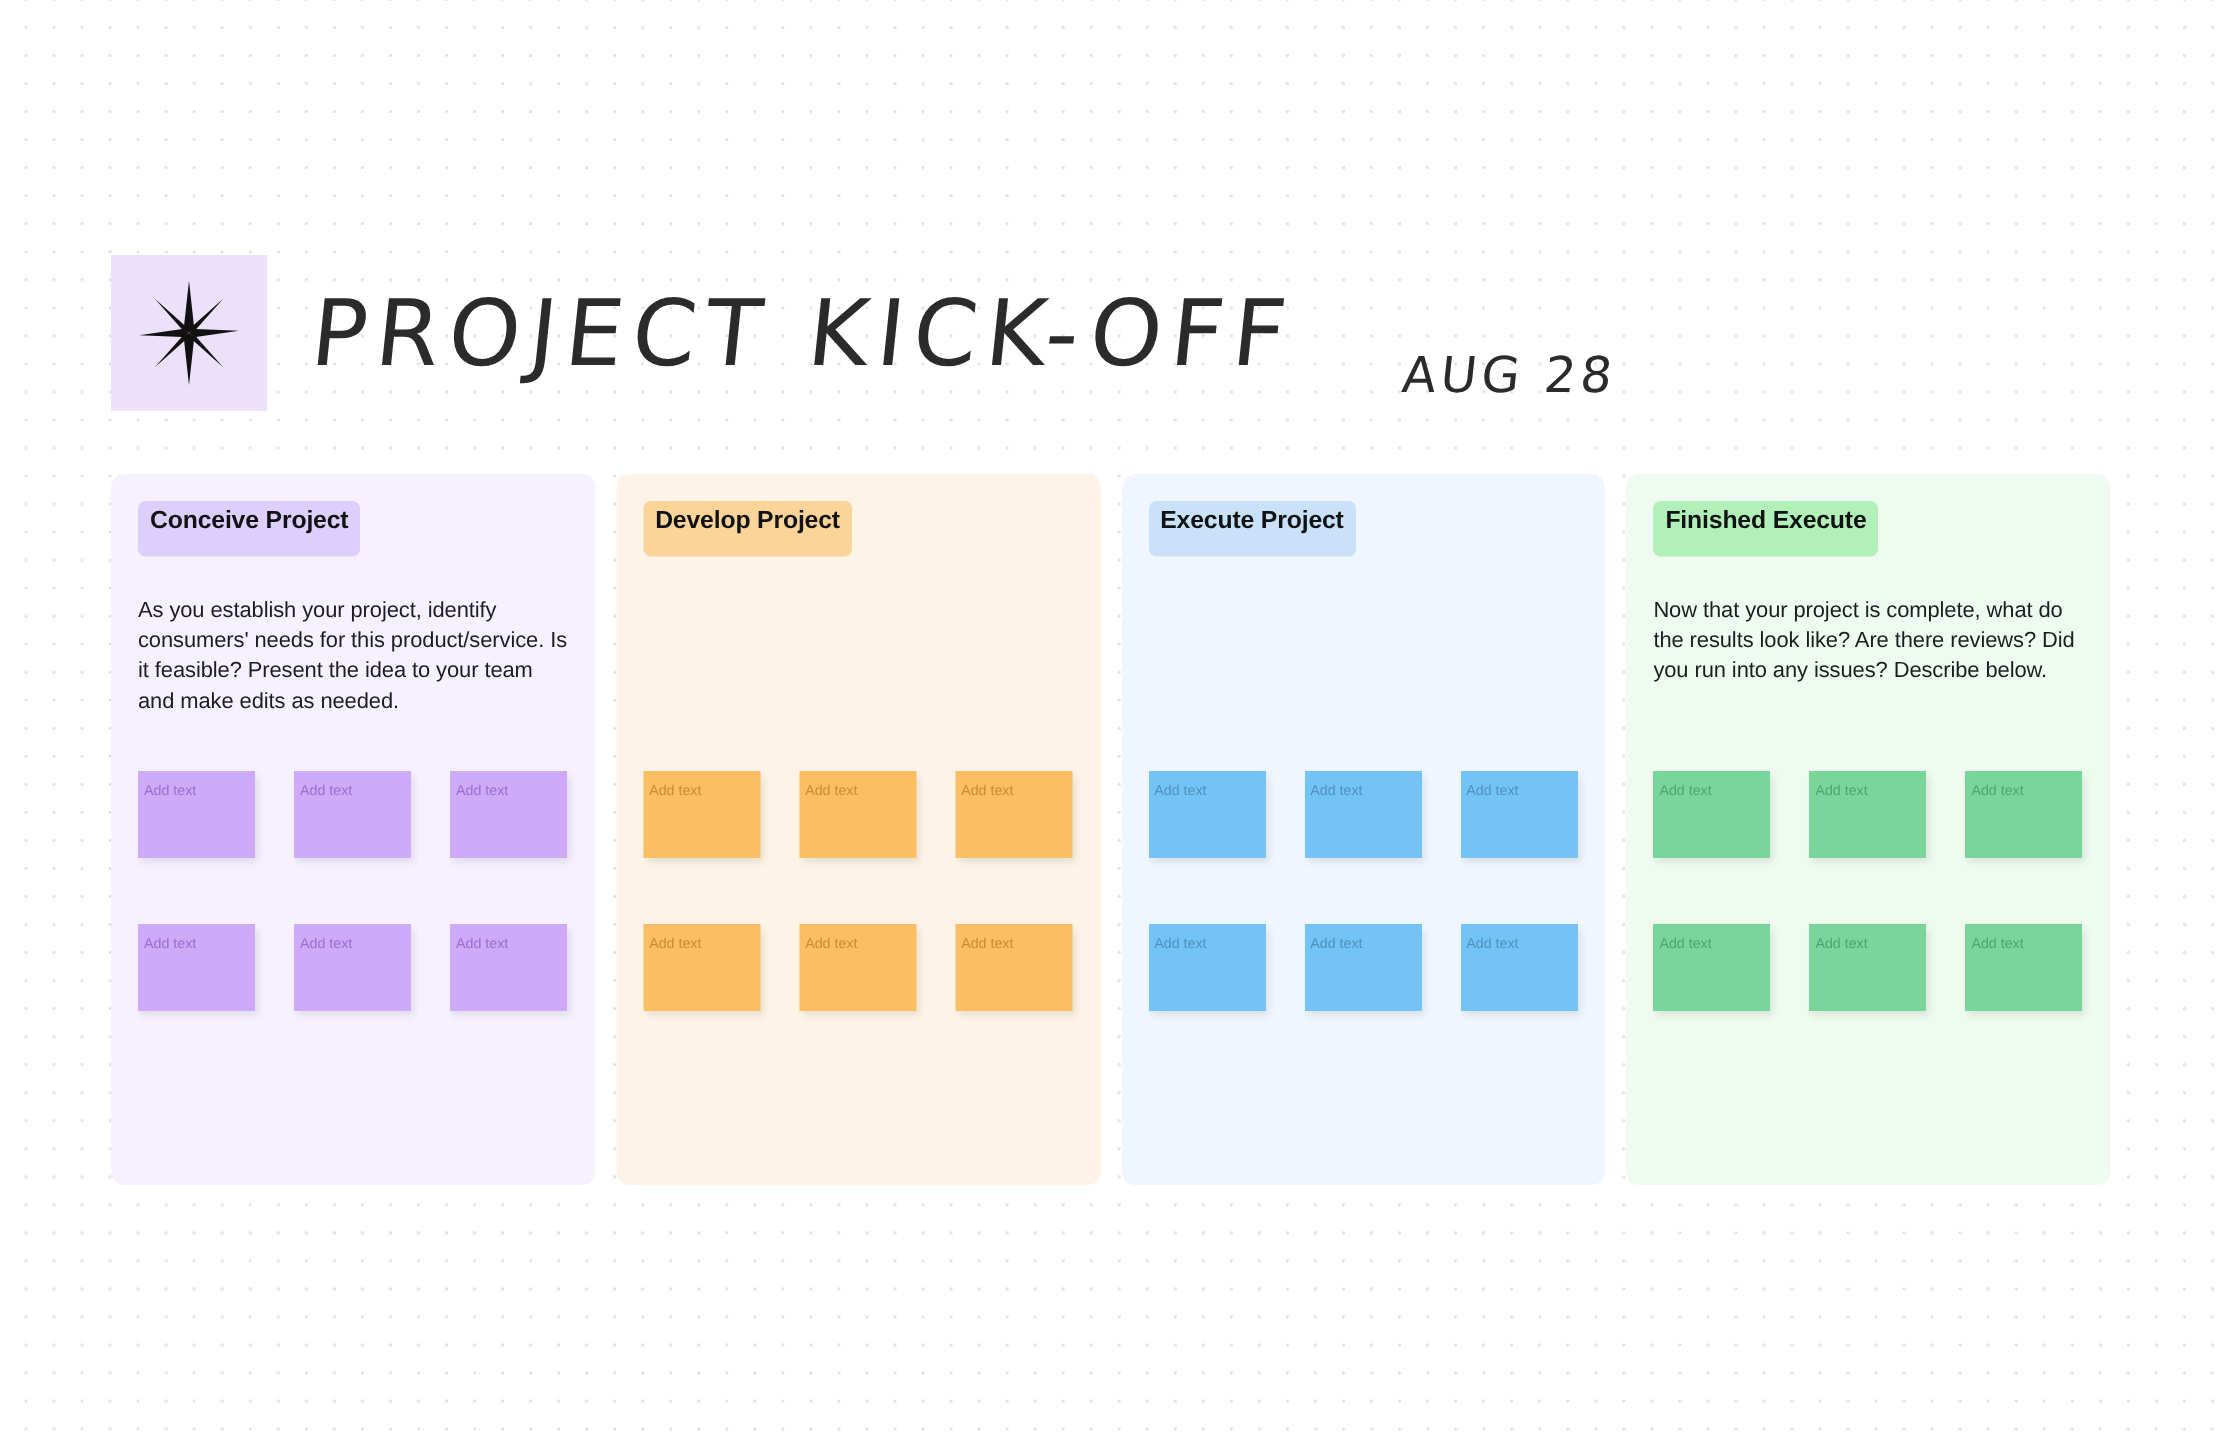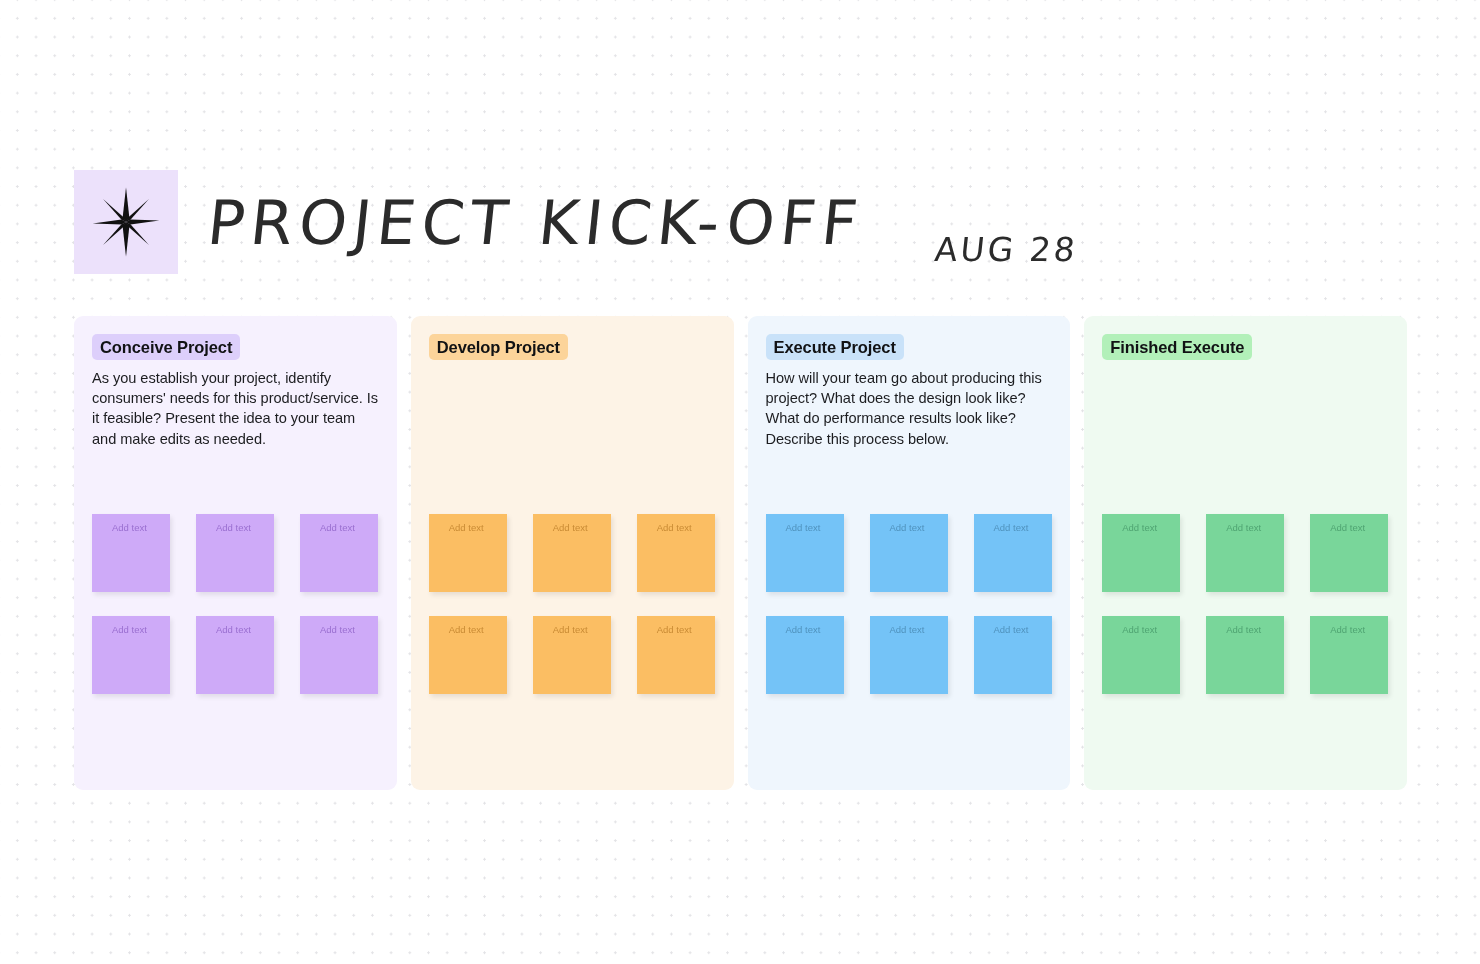--- a/index.html
+++ b/index.html
@@ -84,27 +84,27 @@
     padding: 18px 18px 0 18px;
     position: relative;
   }
 
   .col-head {
     display: inline-block;
     font-size: 16.5px;
     font-weight: 700;
     line-height: 1.25;
     color: #111214;
-    padding: 3px 8px 2px 8px;
+    padding: 3px 8px 13px 8px;
     border-radius: 5px;
     letter-spacing: -0.1px;
   }
 
   .col-desc {
-    margin-top: 8px;
+    margin-top: 26px;
     font-size: 14.6px;
     line-height: 20.4px;
     color: #1c1d20;
     letter-spacing: -0.05px;
     max-width: 300px;
   }
 
   .notes-grid {
     position: absolute;
     left: 18px;
@@ -112,22 +112,22 @@
     top: 198px;
     display: grid;
     grid-template-columns: repeat(3, 78px);
     grid-auto-rows: 78px;
     column-gap: 26px;
     row-gap: 24px;
   }
 
   .note {
     width: 78px;
-    height: 78px;
-    padding: 8px 0 0 20px;
+    height: 58px;
+    padding: 8px 0 0 4px;
     font-size: 9.5px;
     line-height: 1.2;
     box-shadow: 2px 3px 5px rgba(0,0,0,0.09);
     cursor: text;
   }
 
   
   .col-1 { background: #f6f1fe; }
   .col-1 .col-head { background: #ddcffb; }
   .col-1 .note { background: #ceaaf8; color: #9a6fd0; }
@@ -193,33 +193,33 @@
       <div class="note">Add text</div>
       <div class="note">Add text</div>
       <div class="note">Add text</div>
       <div class="note">Add text</div>
       <div class="note">Add text</div>
     </div>
   </section>
 
   <section class="column col-3">
     <div class="col-head">Execute Project</div>
-    <p class="col-desc">How will your team go about producing this project? What does the design look like? What do performance results look like? Describe this process below.</p>
     <div class="notes-grid">
       <div class="note">Add text</div>
       <div class="note">Add text</div>
       <div class="note">Add text</div>
       <div class="note">Add text</div>
       <div class="note">Add text</div>
       <div class="note">Add text</div>
     </div>
   </section>
 
   <section class="column col-4">
     <div class="col-head">Finished Execute</div>
+    <p class="col-desc">Now that your project is complete, what do the results look like? Are there reviews? Did you run into any issues? Describe below.</p>
     <div class="notes-grid">
       <div class="note">Add text</div>
       <div class="note">Add text</div>
       <div class="note">Add text</div>
       <div class="note">Add text</div>
       <div class="note">Add text</div>
       <div class="note">Add text</div>
     </div>
   </section>
 

